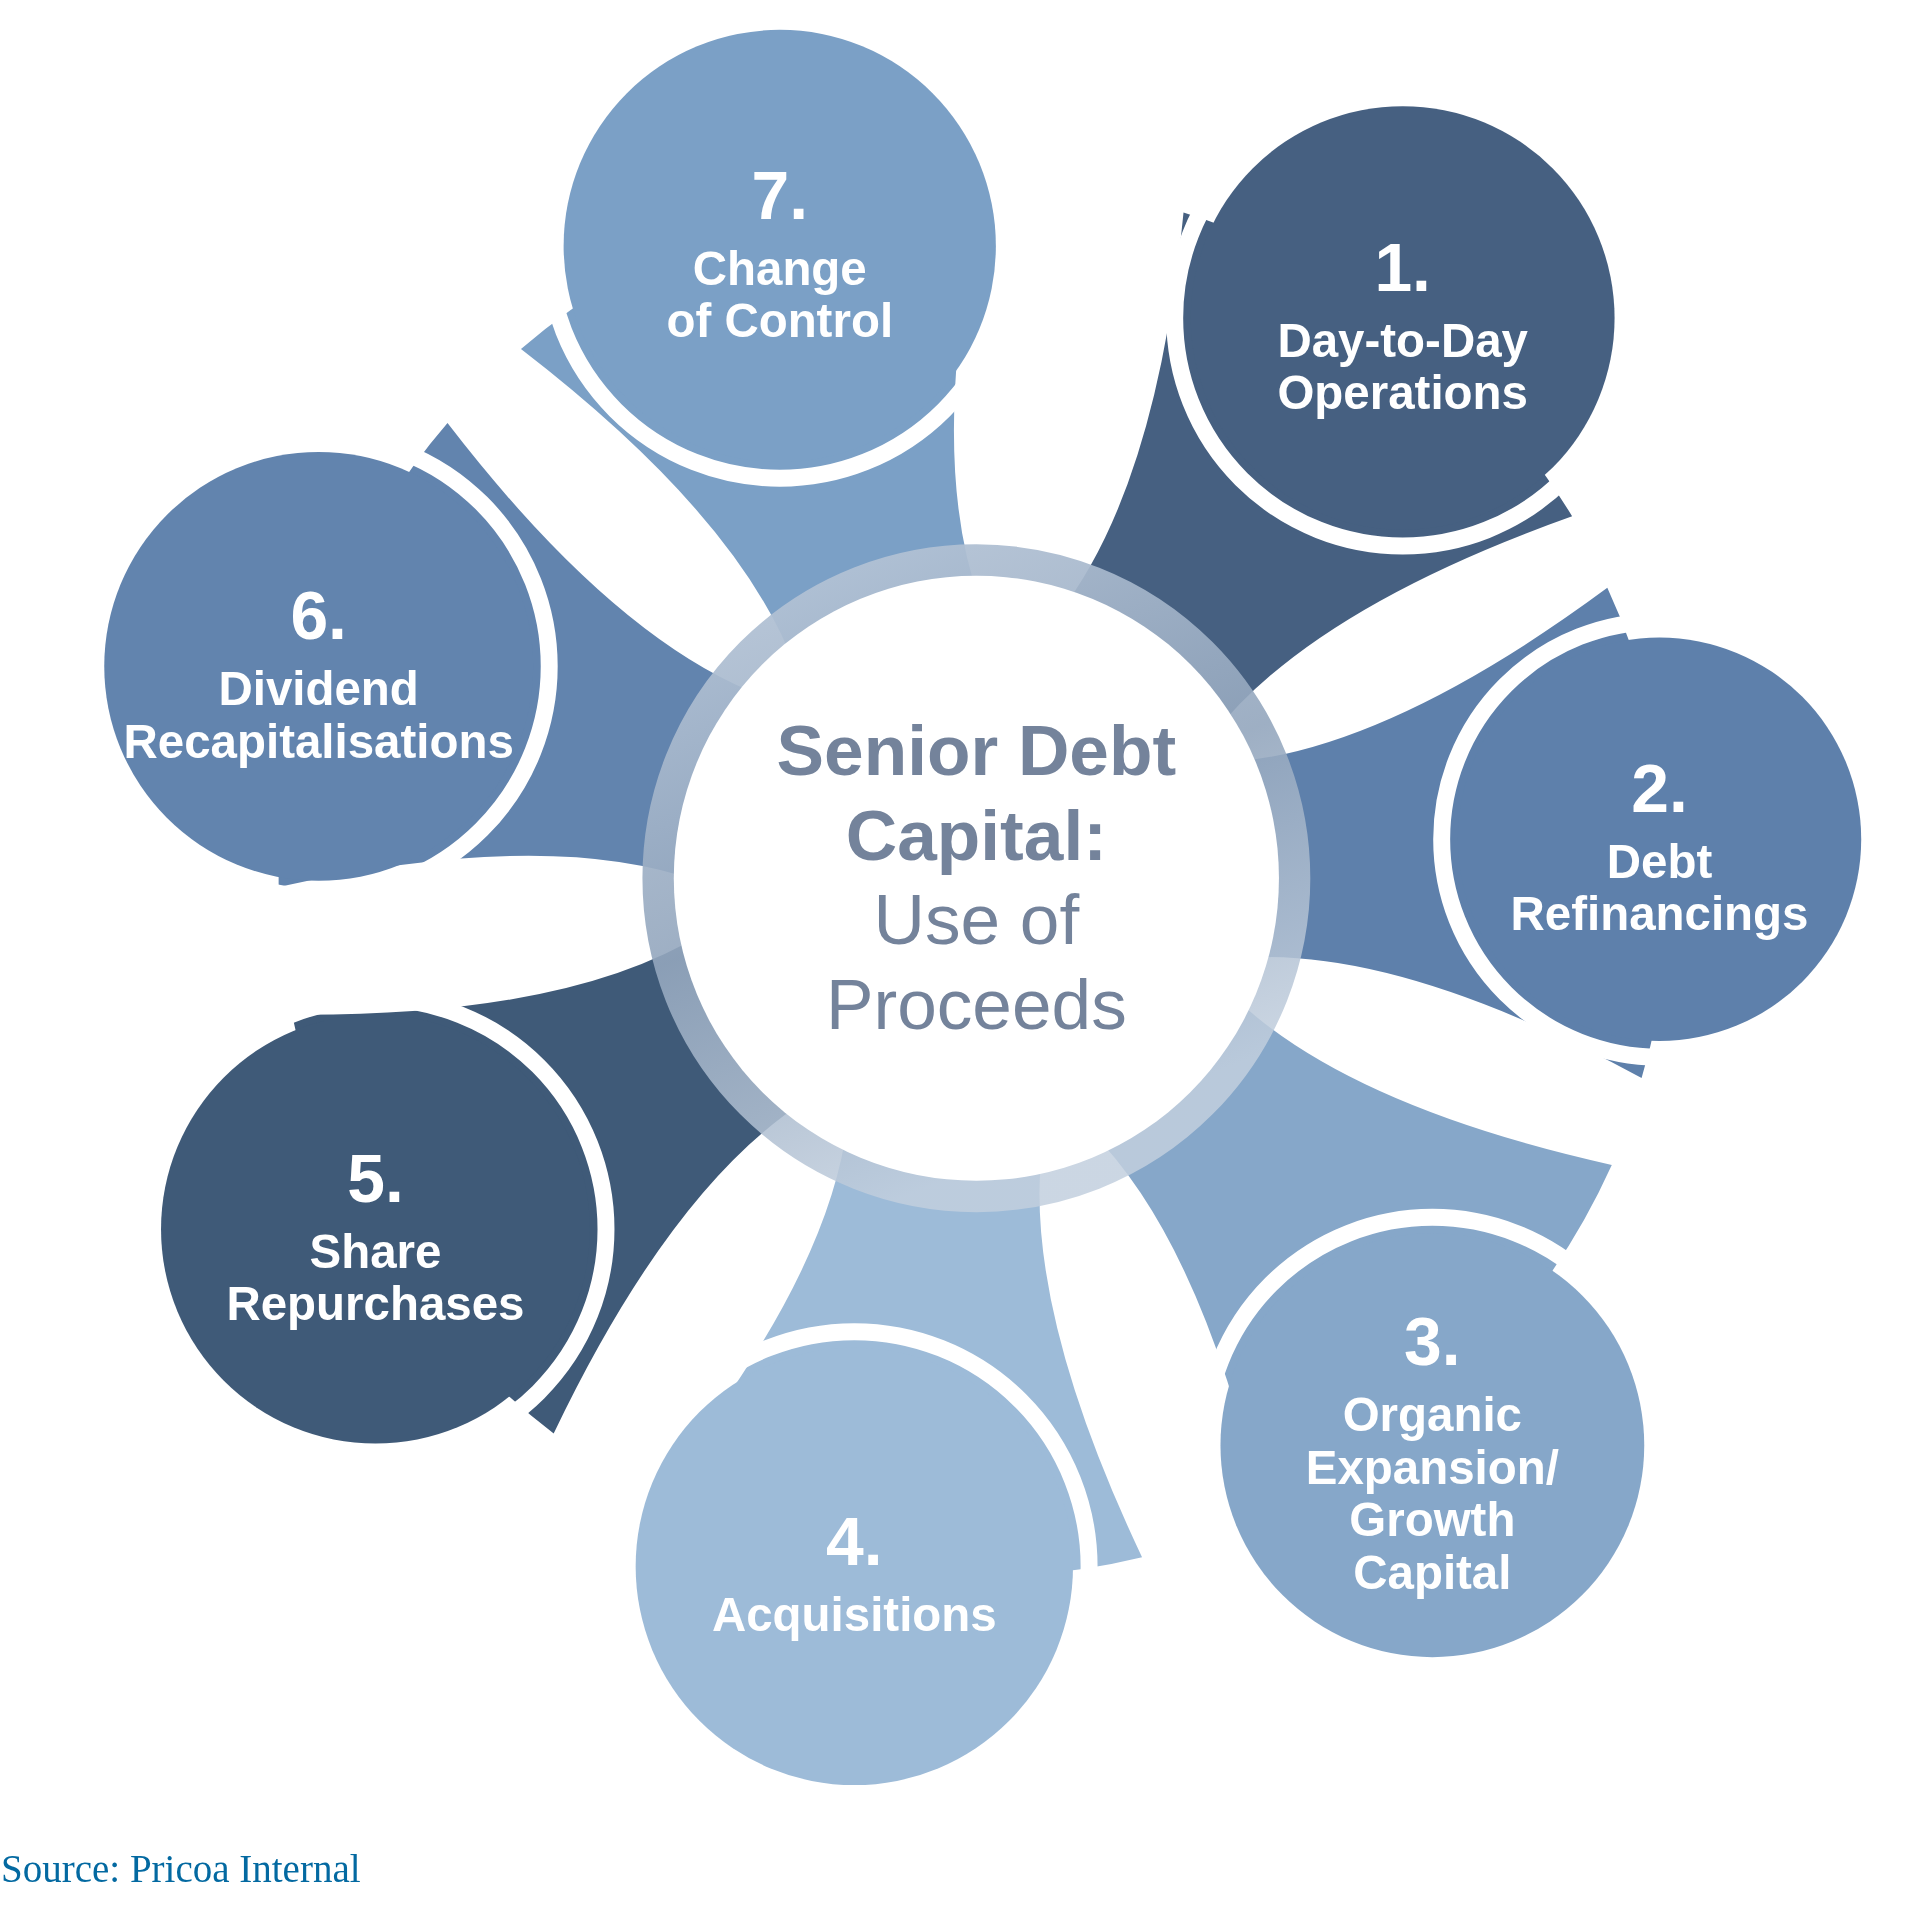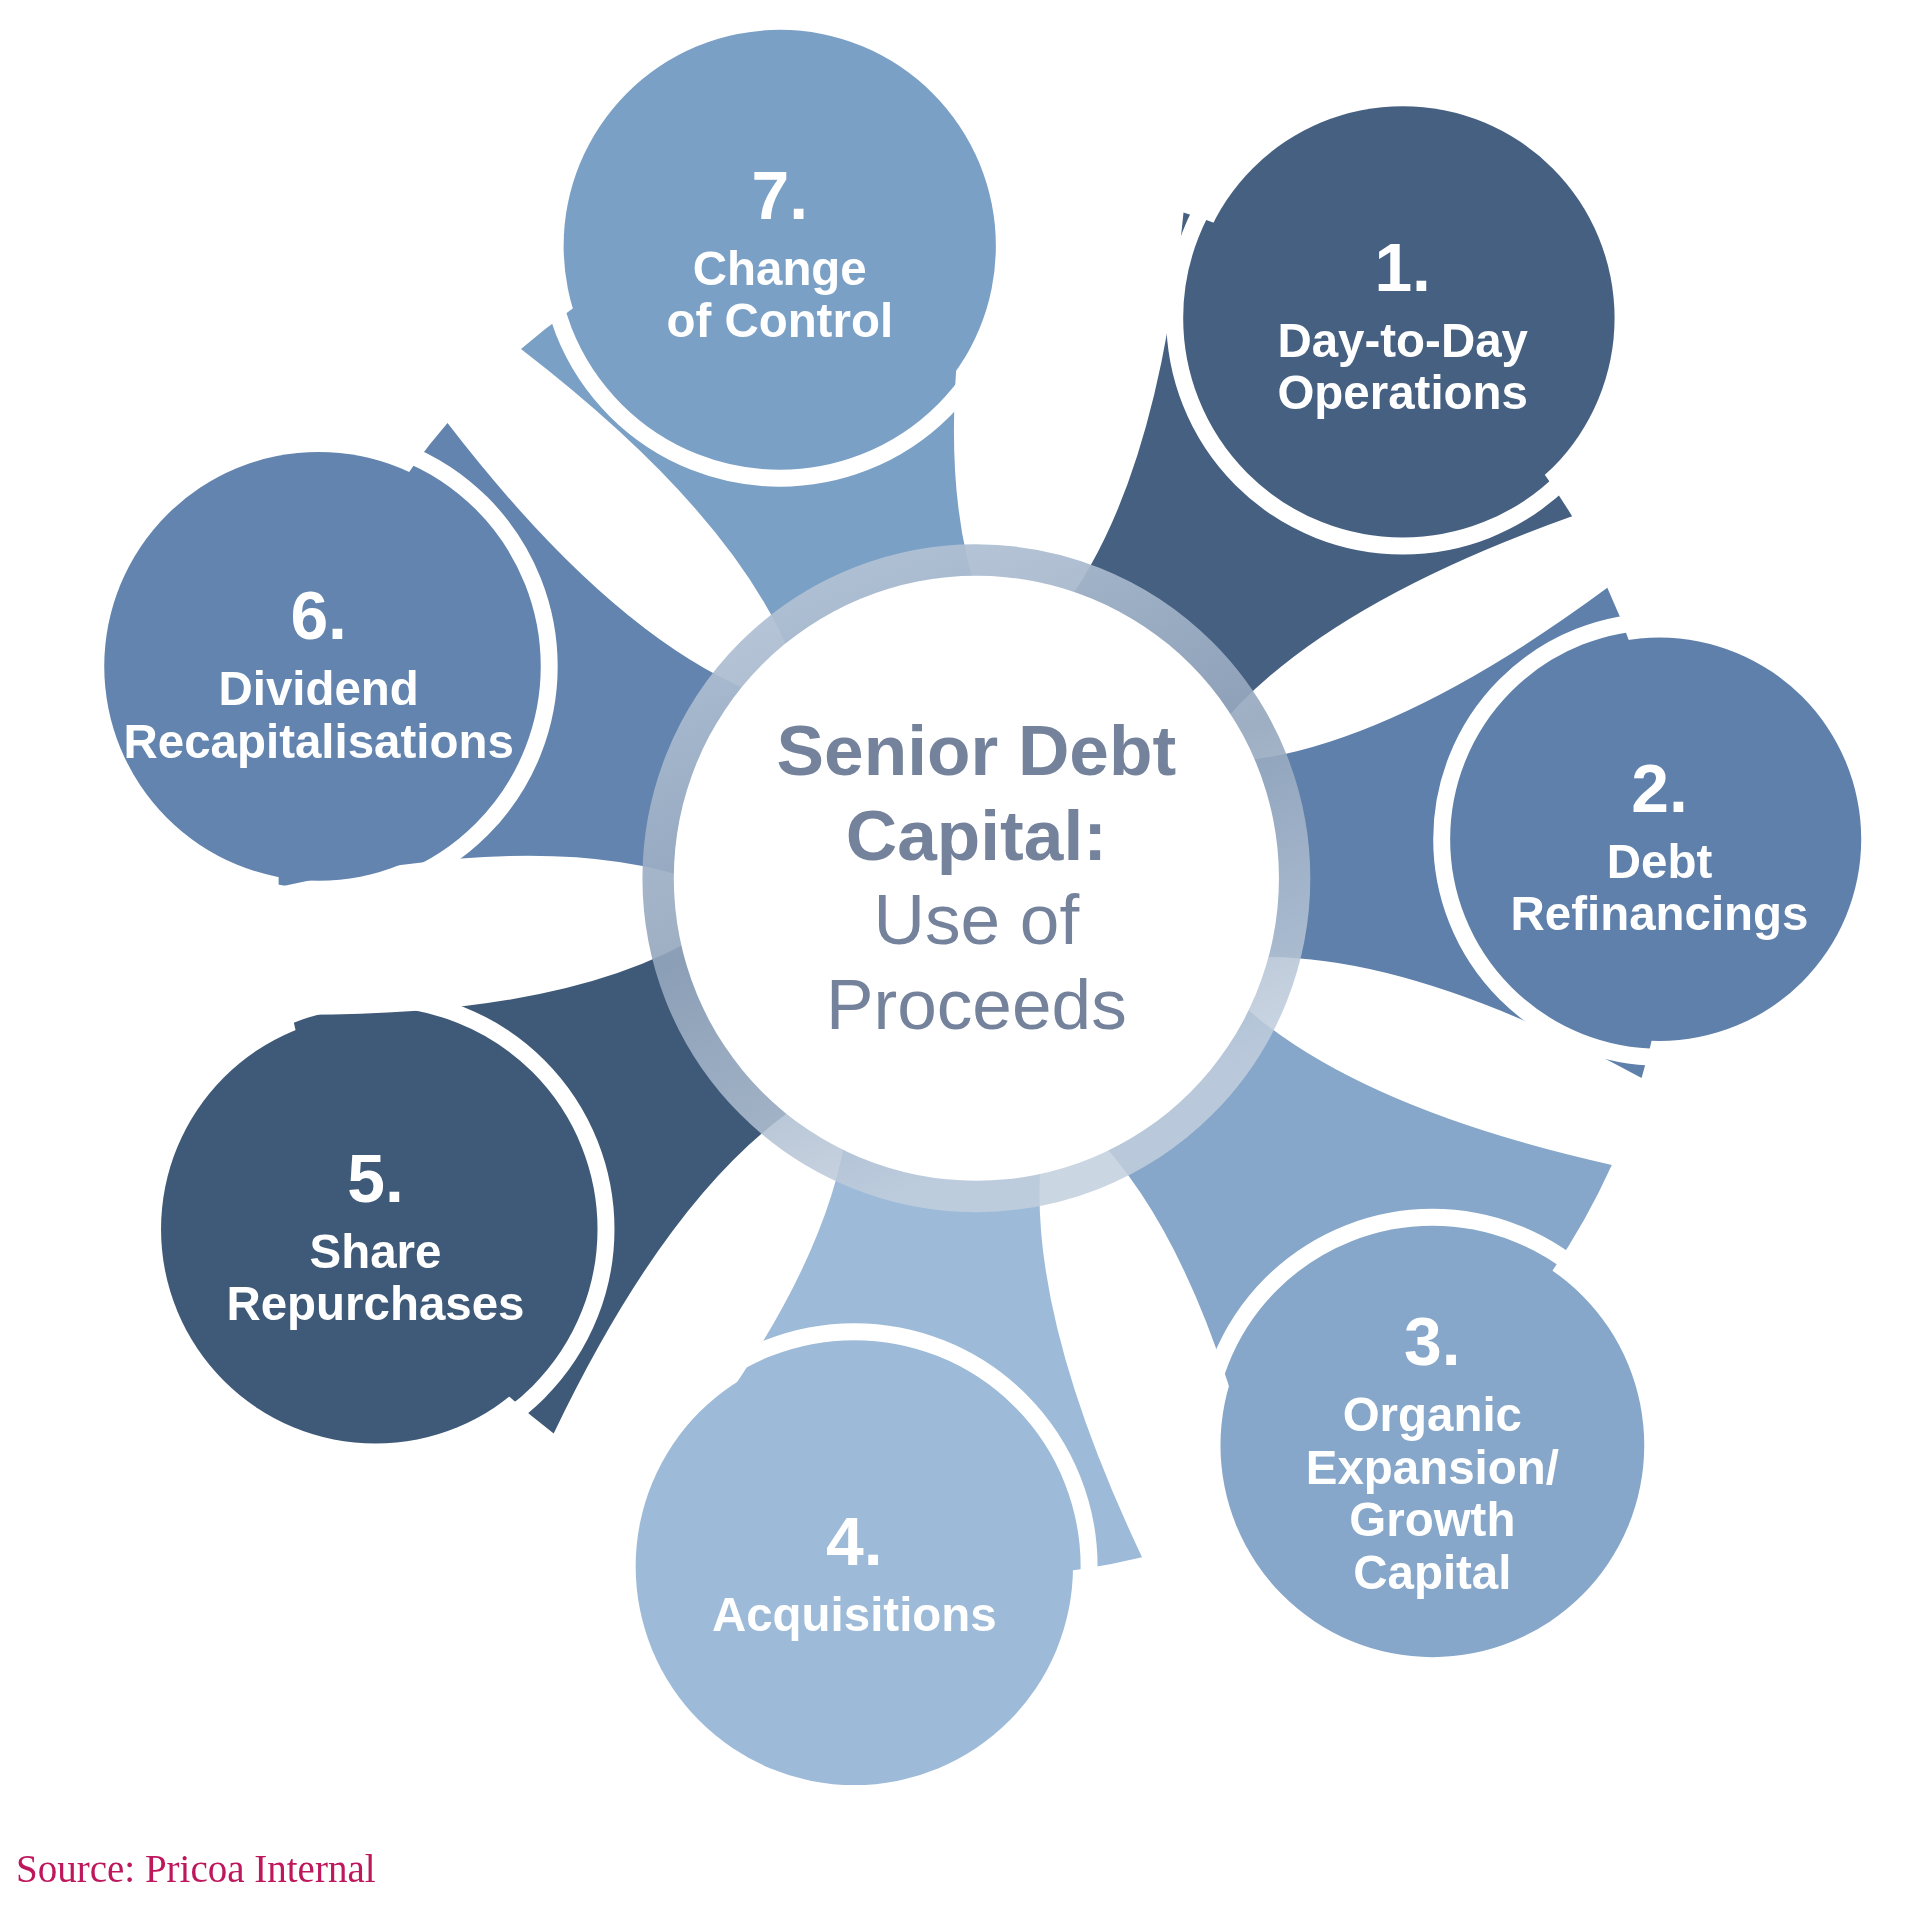--- a/index.html
+++ b/index.html
@@ -40,25 +40,25 @@
     font-weight: bold;
     fill: #74839b;
   }
   .center-sub {
     font-family: "Liberation Sans", sans-serif;
     font-weight: normal;
     fill: #74839b;
   }
   .source-note {
     position: absolute;
-    left: 16px;
+    left: 1px;
     top: 1846px;
     font-family: "Liberation Serif", serif;
     font-size: 39px;
-    color: #be185d;
+    color: #0369a1;
     white-space: nowrap;
   }
 </style>
 </head>
 <body>
 
 <div id="diagram-root">
   <svg class="diagram-svg" viewBox="0 0 2263 2272" xmlns="http://www.w3.org/2000/svg">
     <defs>
       <radialGradient id="haloGrad" cx="50%" cy="50%" r="50%">

